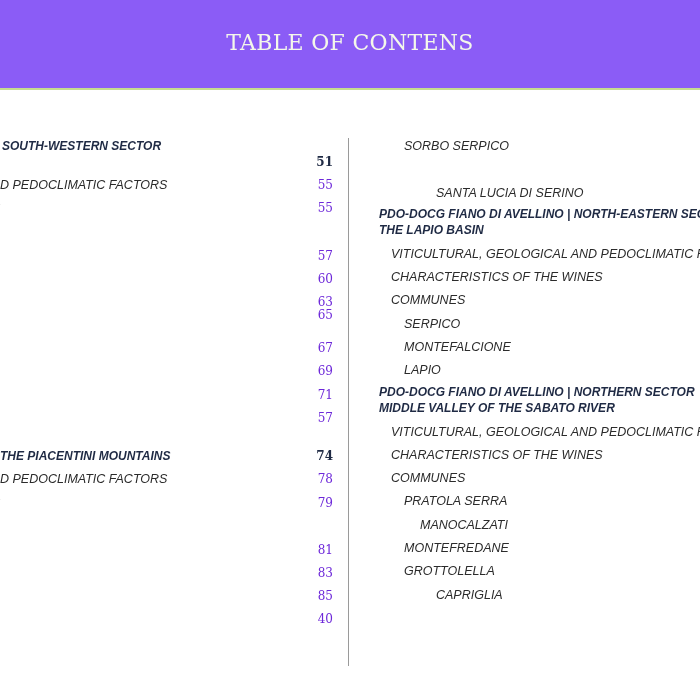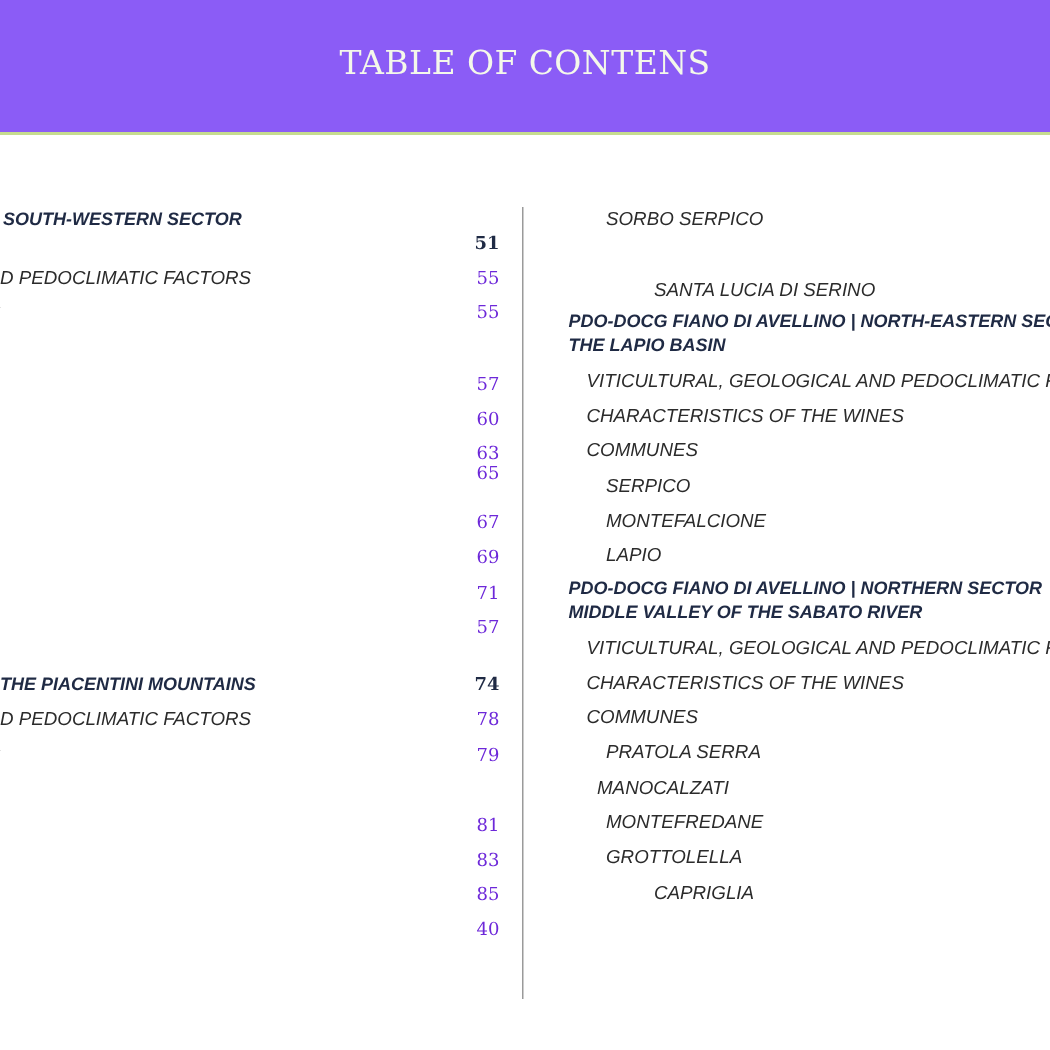--- a/index.html
+++ b/index.html
@@ -88,17 +88,17 @@
     <div class="entry" style="left: 41px; top: 293px;">COMMUNES</div>
     <div class="entry" style="left: 54px; top: 317px;">SERPICO</div>
     <div class="entry" style="left: 54px; top: 340px;">MONTEFALCIONE</div>
     <div class="entry" style="left: 54px; top: 363px;">LAPIO</div>
     <div class="entry heading" style="left: 29px; top: 401px;">MIDDLE VALLEY OF THE SABATO RIVER</div>
     <div class="entry heading" style="left: 29px; top: 385px;">PDO-DOCG FIANO DI AVELLINO  |  NORTHERN SECTOR</div>
     <div class="entry" style="left: 41px; top: 425px;">VITICULTURAL, GEOLOGICAL AND PEDOCLIMATIC FACTORS</div>
     <div class="entry" style="left: 41px; top: 448px;">CHARACTERISTICS OF THE WINES</div>
     <div class="entry" style="left: 41px; top: 471px;">COMMUNES</div>
     <div class="entry" style="left: 54px; top: 494px;">PRATOLA SERRA</div>
-    <div class="entry" style="left: 48px; top: 518px;">MANOCALZATI</div>
+    <div class="entry" style="left: 70px; top: 518px;">MANOCALZATI</div>
     <div class="entry" style="left: 54px; top: 541px; text-align: center;">MONTEFREDANE</div>
     <div class="entry" style="left: 54px; top: 564px;">GROTTOLELLA</div>
     <div class="entry" style="left: 54px; top: 588px; margin-left: 32px;">CAPRIGLIA</div>
   </div>
 
 </body></html>

